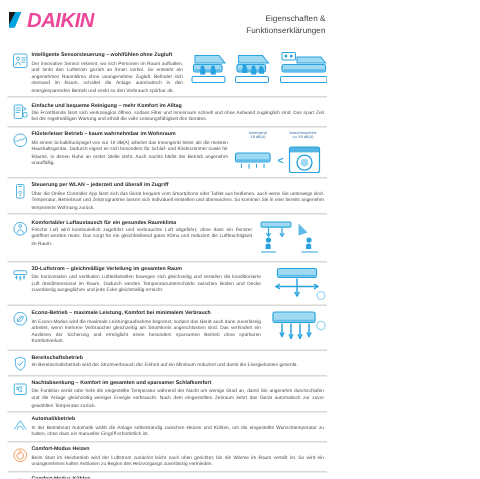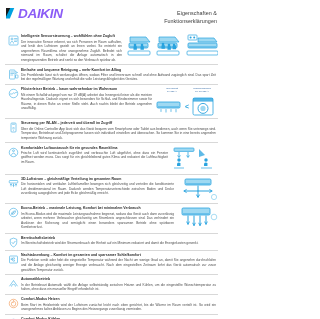--- a/index.html
+++ b/index.html
@@ -15,21 +15,21 @@
   .header {
     display: flex; align-items: flex-start; justify-content: space-between;
     padding: 7px 8px 0 6px;
     height: 32px;
   }
   .logo-wrap { display: flex; align-items: center; gap: 1px; }
   .logo-mark { width: 11px; height: 11px; display: block; }
   .logo-text {
     font-weight: bold; font-style: italic;
     font-size: 13.5px; letter-spacing: -0.3px;
-    color: #8b5cf6; line-height: 1;
+    color: #ec4899; line-height: 1;
   }
   .doc-title {
     text-align: right; font-size: 5.4px; color: #3c3c3c;
     line-height: 1.55; padding-top: 2px; letter-spacing: 0.05px;
   }
 
   
   .features { padding: 0 7px 0 5px; }
   .feature {
     display: flex; align-items: flex-start;

